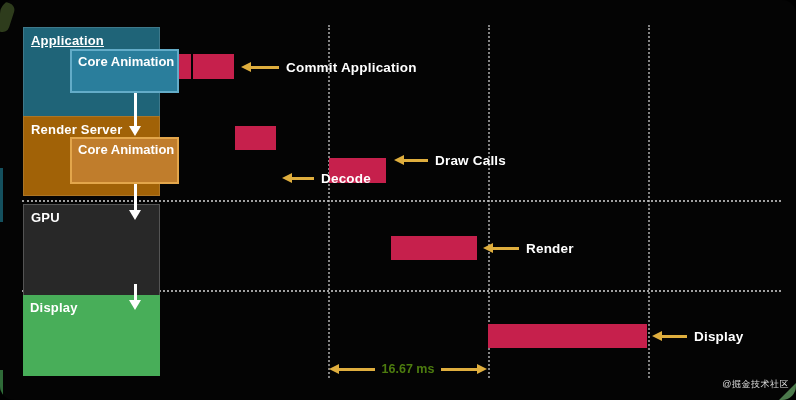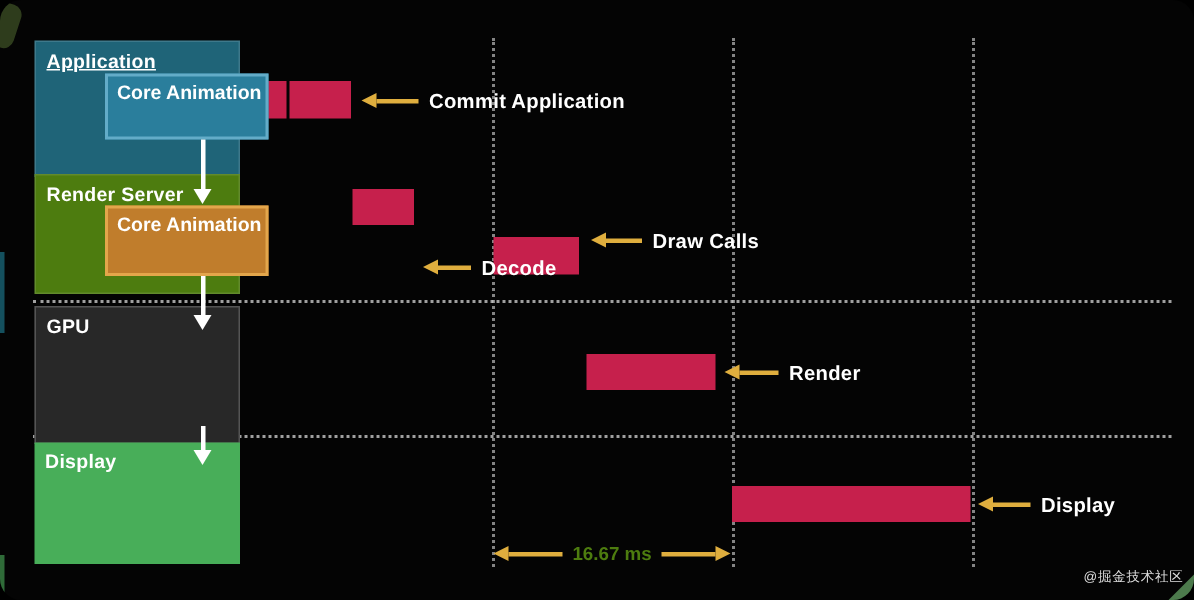--- a/index.html
+++ b/index.html
@@ -76,21 +76,21 @@
       <div class="bar" style="left: 488px; top: 324px; width: 159px; height: 24px; background: rgb(198, 32, 76);"></div>
     </div>
 
   <div class="stage" id="stage-application" style="background: rgb(31, 100, 120);">
     <div class="stage-label">Application</div>
     <div class="inner-box" id="inner-application" style="background: rgb(42, 126, 156); border-color: rgb(99, 172, 200);">
       <div class="inner-label">Core Animation</div>
     </div>
   </div>
 
-  <div class="stage" id="stage-render-server" style="background: #4d7c0f;">
+  <div class="stage" id="stage-render-server" style="background: #a16207;">
     <div class="stage-label">Render Server</div>
     <div class="inner-box" id="inner-render-server" style="background: rgb(192, 125, 44); border-color: rgb(227, 166, 75);">
       <div class="inner-label">Core Animation</div>
     </div>
   </div>
 
   <div class="stage" id="stage-gpu" style="background: rgb(40, 40, 40);">
     <div class="stage-label">GPU</div>
   </div>
 

